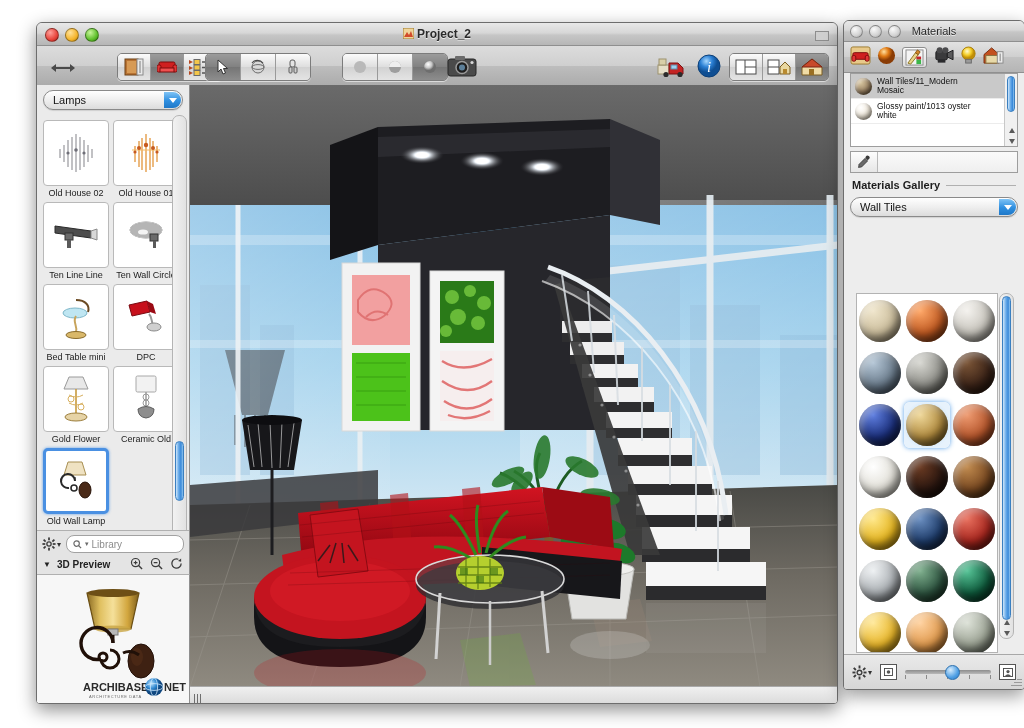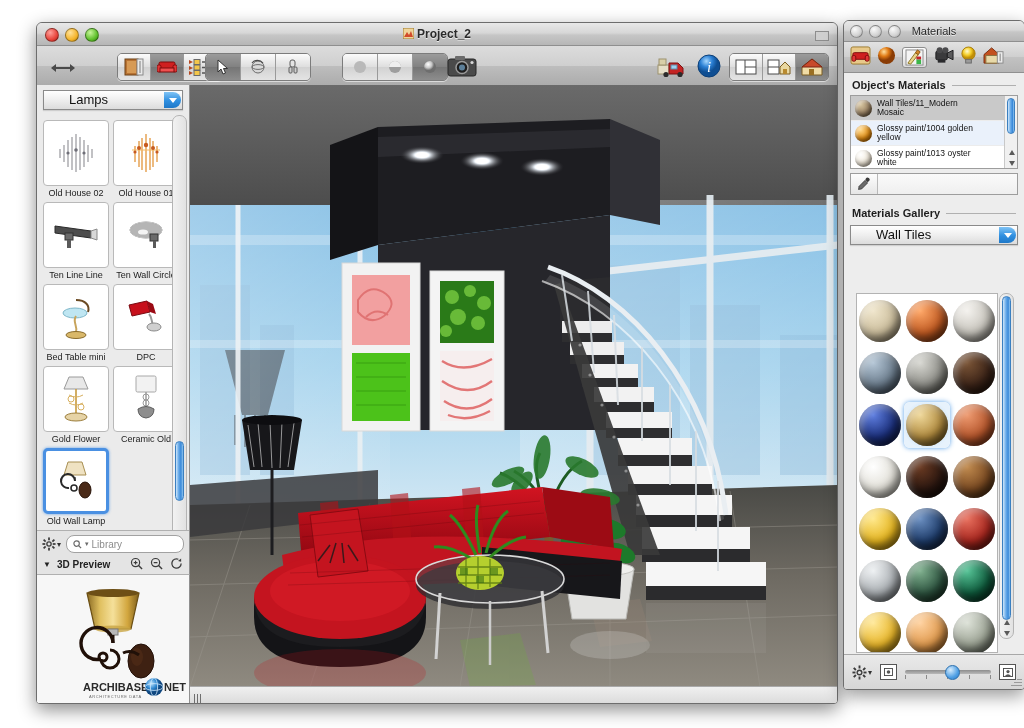--- a/index.html
+++ b/index.html
@@ -60,23 +60,23 @@
     border:1px solid #8d8d8d;background:#cfcfcf;}
   #doctoolbar{height:40px;position:relative;}
 
   #docbody{position:absolute;left:0;top:62px;right:0;bottom:0;background:#ece9e2;}
 
   
   #libpanel{position:absolute;left:0;top:0;width:152px;bottom:0;
     background:#ebebeb;border-right:1px solid #8f8f8f;}
   #libpopupwrap{padding:5px 6px 4px 6px;}
   .popup{
-    position:relative;height:18px;border:1px solid #8a8a8a;border-radius:0;
+    position:relative;height:18px;border:1px solid #8a8a8a;border-radius:10px;
     background:linear-gradient(to bottom,#ffffff,#ededed 55%,#dcdcdc);
-    font-size:13px;color:#111;line-height:18px;padding-left:25px;
+    font-size:11px;color:#111;line-height:18px;padding-left:9px;
     box-shadow:0 1px 1px rgba(0,0,0,.12);
   }
   .popup .arrowbox{
     position:absolute;right:1px;top:1px;width:17px;height:16px;border-radius:0 8px 8px 0;
     background:linear-gradient(to bottom,#7fc3f5,#2f8fe0 55%,#1f78c8);
     display:flex;align-items:center;justify-content:center;
   }
   .popup .arrowbox:after{content:"";border-left:4px solid transparent;border-right:4px solid transparent;
     border-top:5px solid #fff;display:block;}
 
@@ -1026,33 +1026,25 @@
       <span>
         <svg width="21" height="19" viewBox="0 0 22 20">
           <path d="M1 9 L9 2 L17 9 v9 h-16 z" fill="#c2501e" stroke="#7a2c0e"></path>
           <rect x="3" y="10" width="13" height="8" fill="#e8d9a8" stroke="#8a7440"></rect>
           <rect x="15" y="6" width="6" height="12" fill="#ececec" stroke="#8a8a8a"></rect>
           <line x1="18" y1="8" x2="18" y2="16" stroke="#7a7a7a"></line>
         </svg>
       </span>
     </div>
 
-    <div class="secthead">
-      <span class="t">Object's Materials</span>
-      <span class="rule"></span>
-    </div>
 
     <div id="matlist">
       <div class="matrow sel">
         <span class="sphere" style="background:radial-gradient(circle at 34% 28%,#d6c49e,#9a8263 55%,#4e3f28)"></span>
         <span class="matname">Wall Tiles/11_Modern Mosaic</span>
-      </div>
-      <div class="matrow alt">
-        <span class="sphere" style="background:radial-gradient(circle at 34% 28%,#ffd98a,#e08a10 55%,#8a4c02)"></span>
-        <span class="matname">Glossy paint/1004 golden yellow</span>
       </div>
       <div class="matrow">
         <span class="sphere" style="background:radial-gradient(circle at 34% 28%,#ffffff,#efe7d8 55%,#a79d8c)"></span>
         <span class="matname">Glossy paint/1013 oyster white</span>
       </div>
       <div id="matlistsb">
         <div class="tb"></div>
         <div class="sbarrow up" style="bottom:11px">
             <i></i>
           </div>
@@ -1065,21 +1057,21 @@
     <div id="droprow">
       <div class="picker">
         <svg width="14" height="14" viewBox="0 0 15 15">
           <path d="M9.5 1.5 a2.2 2.2 0 0 1 3.6 2.6 l-1.6 1.6 l-2.6 -2.6 z" fill="#3a3a3a"></path>
           <path d="M8.6 3.6 l2.8 2.8 l-6.4 6.4 l-3.4 0.6 l0.6 -3.4 z" fill="#6a6a6a" stroke="#2a2a2a" stroke-width=".7"></path>
         </svg>
       </div>
       <div class="field"></div>
     </div>
 
-    <div class="secthead" style="margin-top:6px">
+    <div class="secthead" style="">
       <span class="t">Materials Gallery</span>
       <span class="rule"></span>
     </div>
     <div style="margin:2px 6px 0 6px">
       <div class="popup">
         <span>Wall Tiles</span>
         <span class="arrowbox"></span>
       </div>
     </div>
 

